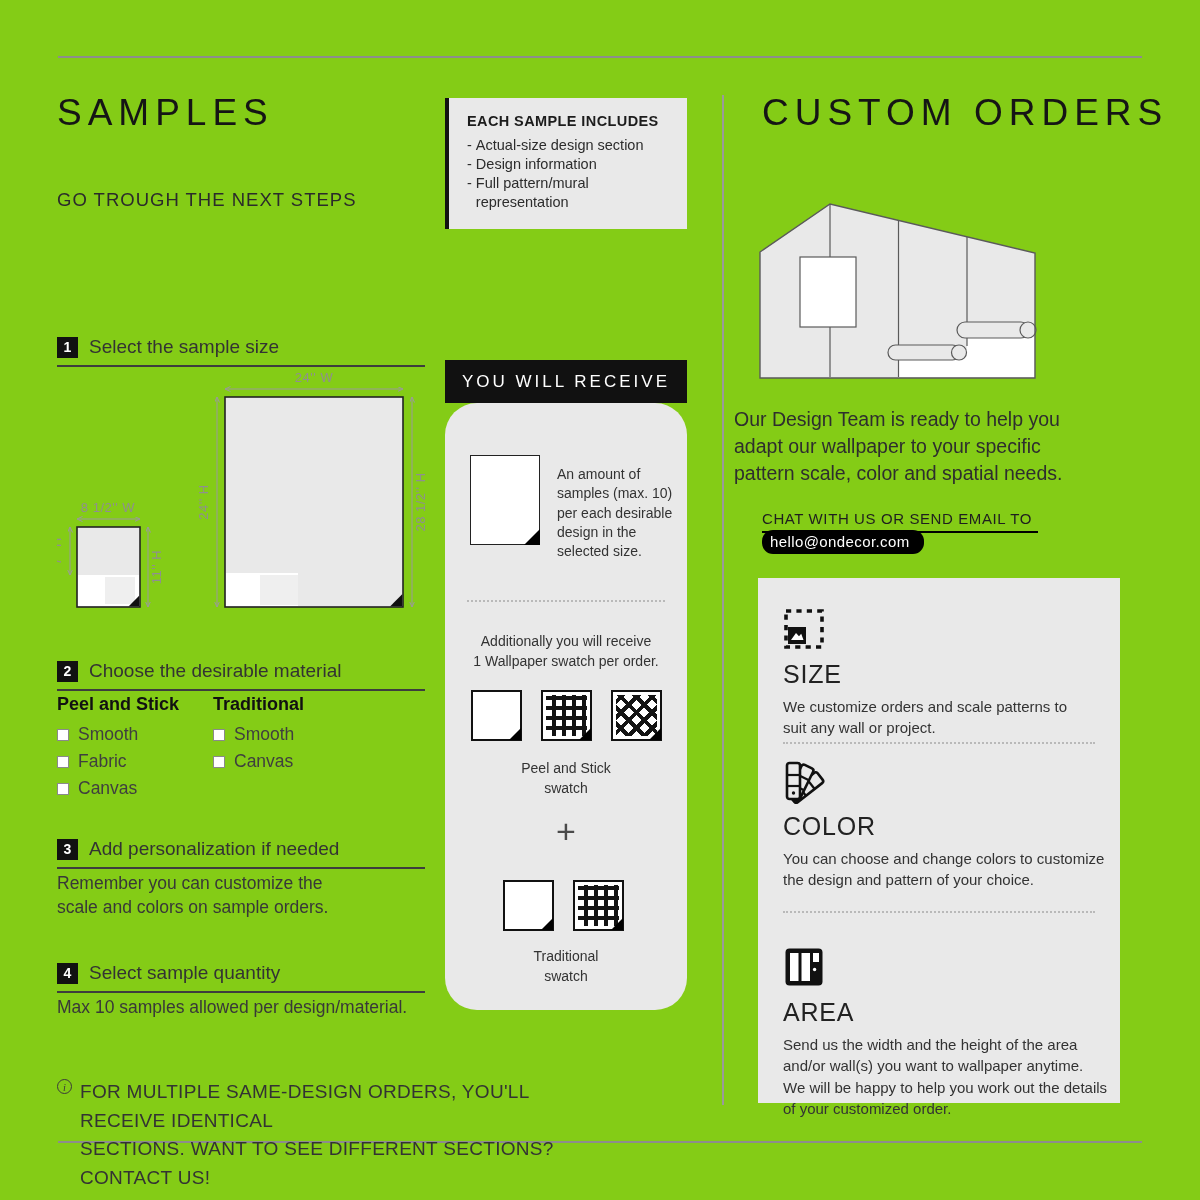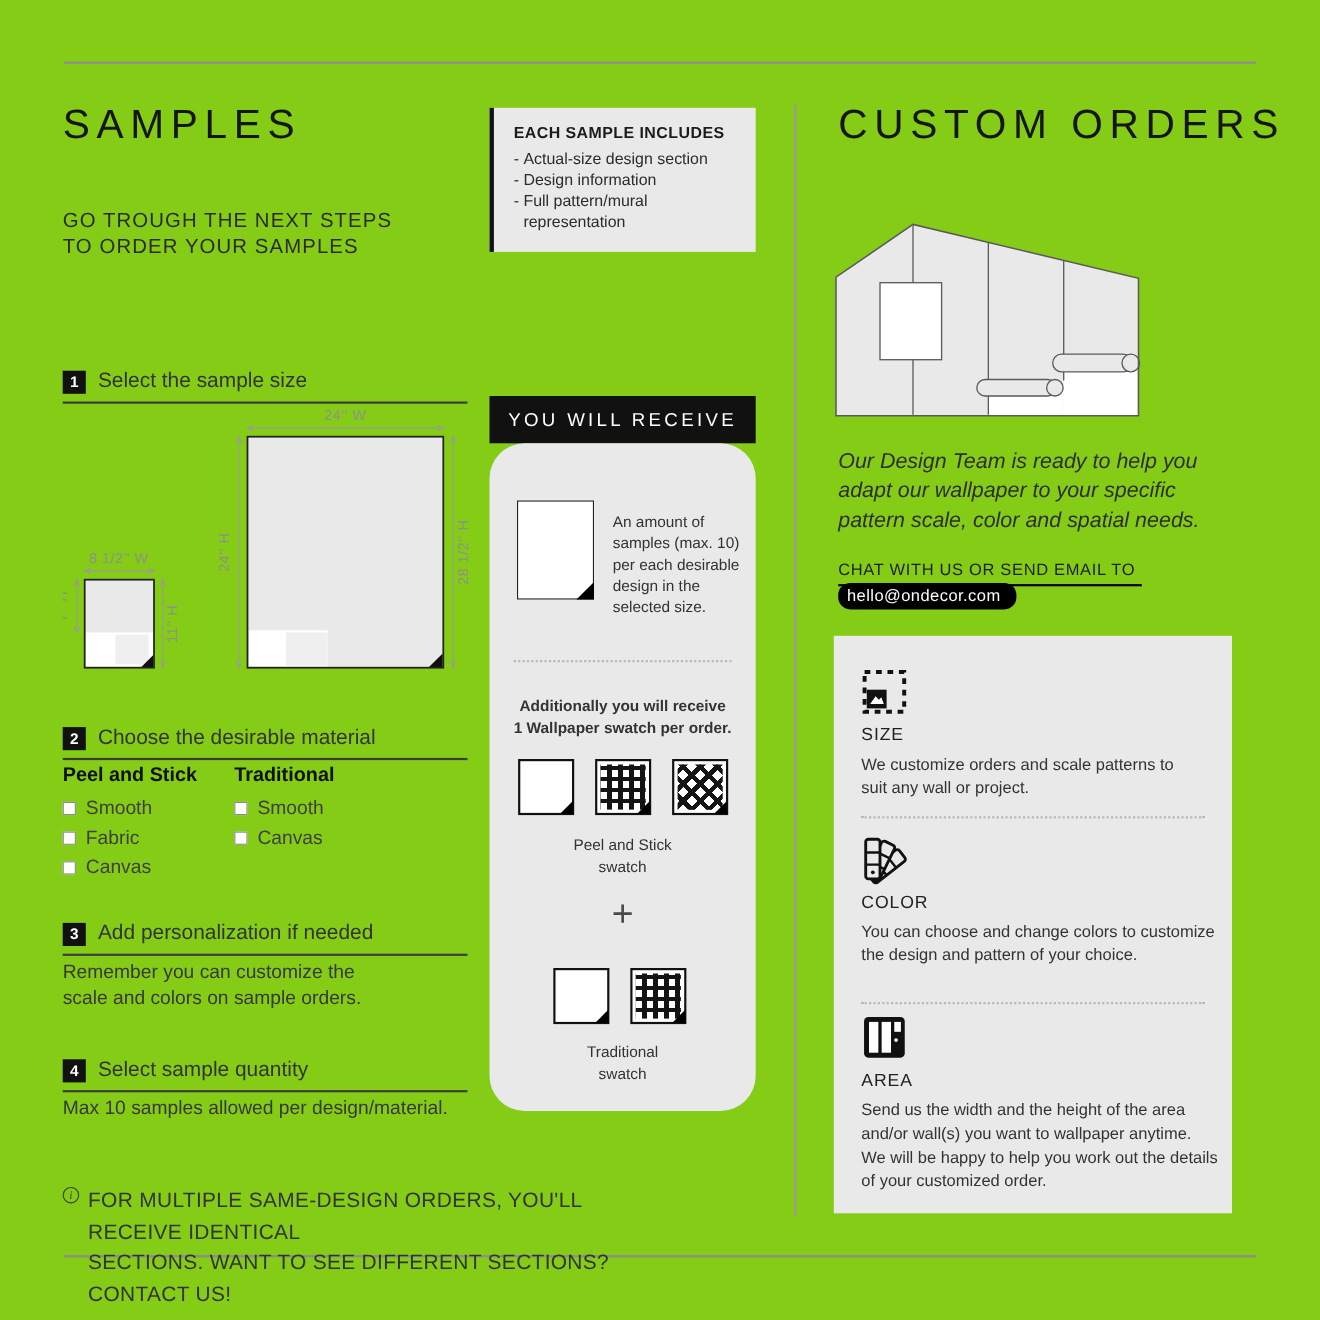--- a/index.html
+++ b/index.html
@@ -54,66 +54,65 @@
 
   
   .receive-header{position:absolute;left:445px;top:360px;width:242px;height:43px;background:var(--accent,#111);color:#fff;font-size:17px;letter-spacing:3px;display:flex;align-items:center;justify-content:center;}
   .receive-panel{position:absolute;left:445px;top:403px;width:242px;height:607px;background:var(--panel-gray,#e9e9e9);border-radius:32px;}
   .sample-sheet{position:absolute;left:25px;top:52px;width:70px;height:90px;background:#fff;border:1.5px solid #222;}
   .fold{position:absolute;right:-1px;bottom:-1px;width:0;height:0;border-left:16px solid transparent;border-bottom:16px solid #000;}
   .sample-note{position:absolute;left:112px;top:62px;width:124px;font-size:14px;line-height:1.38;color:#333;}
   .dotted{border-top:2px dotted #b9b9b9;}
   .mid-dotted{position:absolute;left:22px;top:197px;width:198px;}
   .mid-center{position:absolute;left:0;width:242px;text-align:center;font-size:14px;line-height:1.4;color:#333;}
-  #additional-text{top:229px;font-weight:bold;}
+  #additional-text{top:229px;}
   .swatch-row{position:absolute;display:flex;gap:19px;}
   #swatch-row-1{left:26px;top:287px;}
   #swatch-row-2{left:58px;top:477px;}
   .swatch{position:relative;width:51px;height:51px;background:#fff;border:2px solid #111;}
   .swatch .fold{border-left-width:12px;border-bottom-width:12px;}
   .pattern{position:absolute;left:3px;top:3px;right:3px;bottom:3px;}
   .pattern.grid{background-image:
       repeating-linear-gradient(0deg,transparent 0 6px,#141414 6px 10px),
       repeating-linear-gradient(90deg,transparent 0 6px,#141414 6px 10px);}
   .pattern.hatch{background-image:
       repeating-linear-gradient(45deg,transparent 0 7px,#141414 7px 11px),
       repeating-linear-gradient(-45deg,transparent 0 7px,#141414 7px 11px);}
   #label-peel{top:356px;}
   #plus-sign{top:405px;font-size:34px;font-weight:200;color:#4a4a4a;}
   #label-traditional{top:544px;}
 
   
   #house-illustration{position:absolute;left:758px;top:200px;}
-  .intro{position:absolute;left:762px;top:406px;width:372px;font-size:19.5px;line-height:1.38;color:#2e2e2e;font-style:italic;}
+  .intro{position:absolute;left:734px;top:406px;width:372px;font-size:19.5px;line-height:1.38;color:#2e2e2e;}
   .chat-label{position:absolute;left:762px;top:510px;font-size:15px;letter-spacing:.6px;color:#1f1f1f;padding:0 6px 4px 0;border-bottom:2px solid #000000;}
   .email-badge{position:absolute;left:762px;top:530px;background:#000;color:#fff;font-size:15px;letter-spacing:.4px;padding:3px 14px 4px 8px;border-radius:11px;}
   .features-panel{position:absolute;left:758px;top:578px;width:362px;height:525px;background:var(--panel-gray,#e9e9e9);}
   .feature{position:absolute;left:25px;width:325px;}
-  #feature-size{top:30px;} #feature-color{top:182px;} #feature-area{top:344px;}
+  #feature-size{top:30px;} #feature-color{top:182px;} #feature-area{top:368px;}
   .feature .icon{height:42px;margin-bottom:10px;}
-  .feature-title{font-size:16px;letter-spacing:.8px;color:#222;margin-bottom:7px;}
+  .feature-title{font-size:25px;letter-spacing:.8px;color:#222;margin-bottom:7px;}
   .feature-text{font-size:15px;line-height:1.42;color:#333;}
   #feature-size .feature-text{max-width:292px;}
   .panel-dotted{position:absolute;left:25px;width:312px;}
   #divider-1{top:164px;} #divider-2{top:333px;}
 </style>
 </head>
 <body>
 
 <div class="canvas">
 
   <div class="rule top"></div>
   <div class="rule bottom"></div>
   <div class="v-divider"></div>
 
   <h1 class="big-title" id="samples-title">SAMPLES</h1>
 
   <div class="subtitle">
     <div>GO TROUGH THE NEXT STEPS</div>
-    <div>TO ORDER YOUR SAMPLES</div>
   </div>
 
   <div class="includes-box">
     <div class="ib-title">EACH SAMPLE INCLUDES</div>
     <div class="ib-item">
       <span class="dash">-</span>
       <span>Actual-size design section</span>
     </div>
     <div class="ib-item">
       <span class="dash">-</span>

